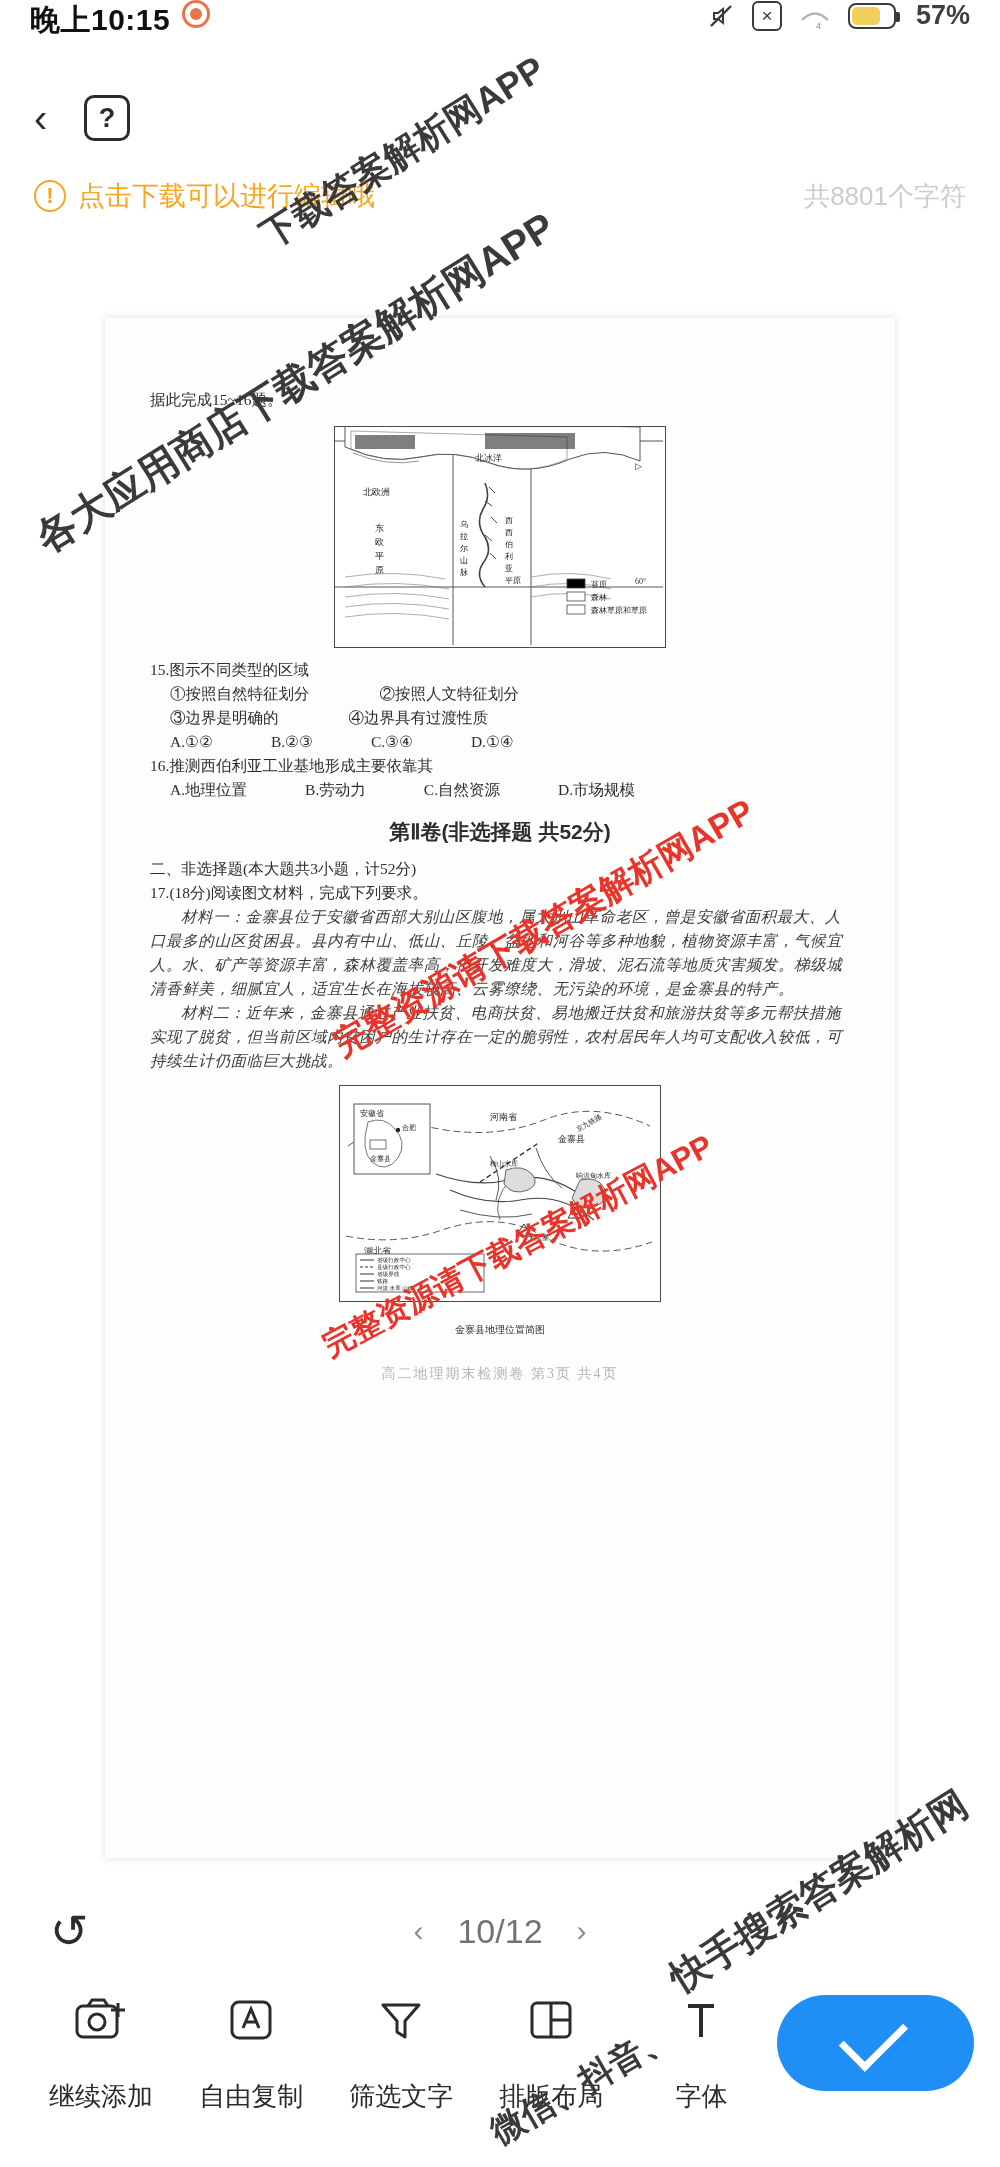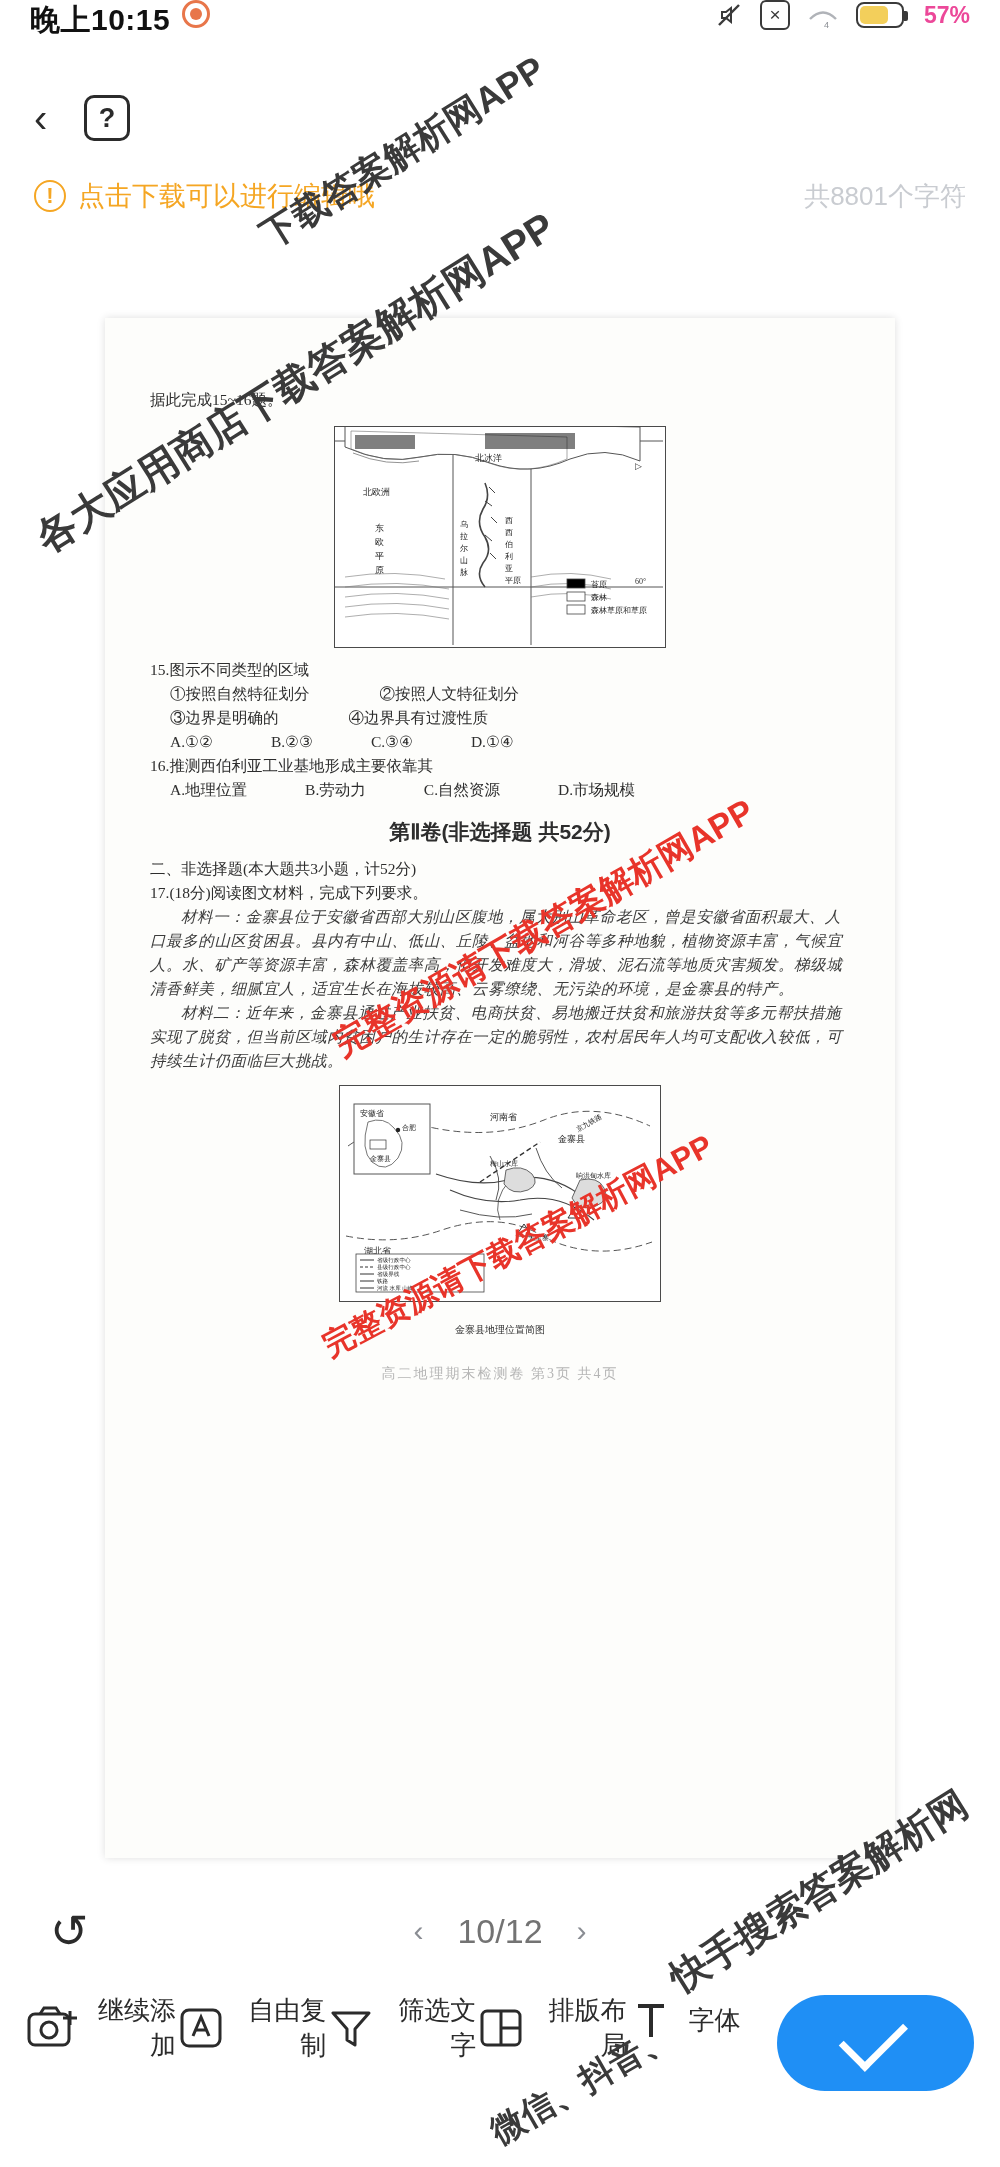--- a/index.html
+++ b/index.html
@@ -89,22 +89,22 @@
     border-radius: 0 2px 2px 0;
   }
   .battery .fill {
     position: absolute;
     left: 2px; top: 2px; bottom: 2px;
     width: 28px;
     background: #f3cf5b;
     border-radius: 5px;
   }
   .battery-pct {
-    font-size: 23px;
-    color: #ec4899;
+    font-size: 27px;
+    color: #404040;
     font-weight: 600;
     margin-left: 4px;
   }
 
   
   .topnav {
     height: 92px;
     display: flex;
     align-items: center;
     padding: 0 34px;
@@ -301,23 +301,23 @@
     height: 188px;
     background: #ffffff;
     display: flex;
     align-items: flex-start;
     padding: 14px 26px 0 26px;
     box-sizing: border-box;
   }
   .tool {
     width: 152px;
     display: flex;
-    flex-direction: row;
-    align-items: center;
-    gap: 12px;
+    flex-direction: column;
+    align-items: center;
+    gap: 32px;
     text-align: right;
   }
   .tool-label {
     font-size: 26px;
     color: #2b2b2b;
   }
   .tool-icon {
     height: 54px;
     display: flex;
     align-items: center;

